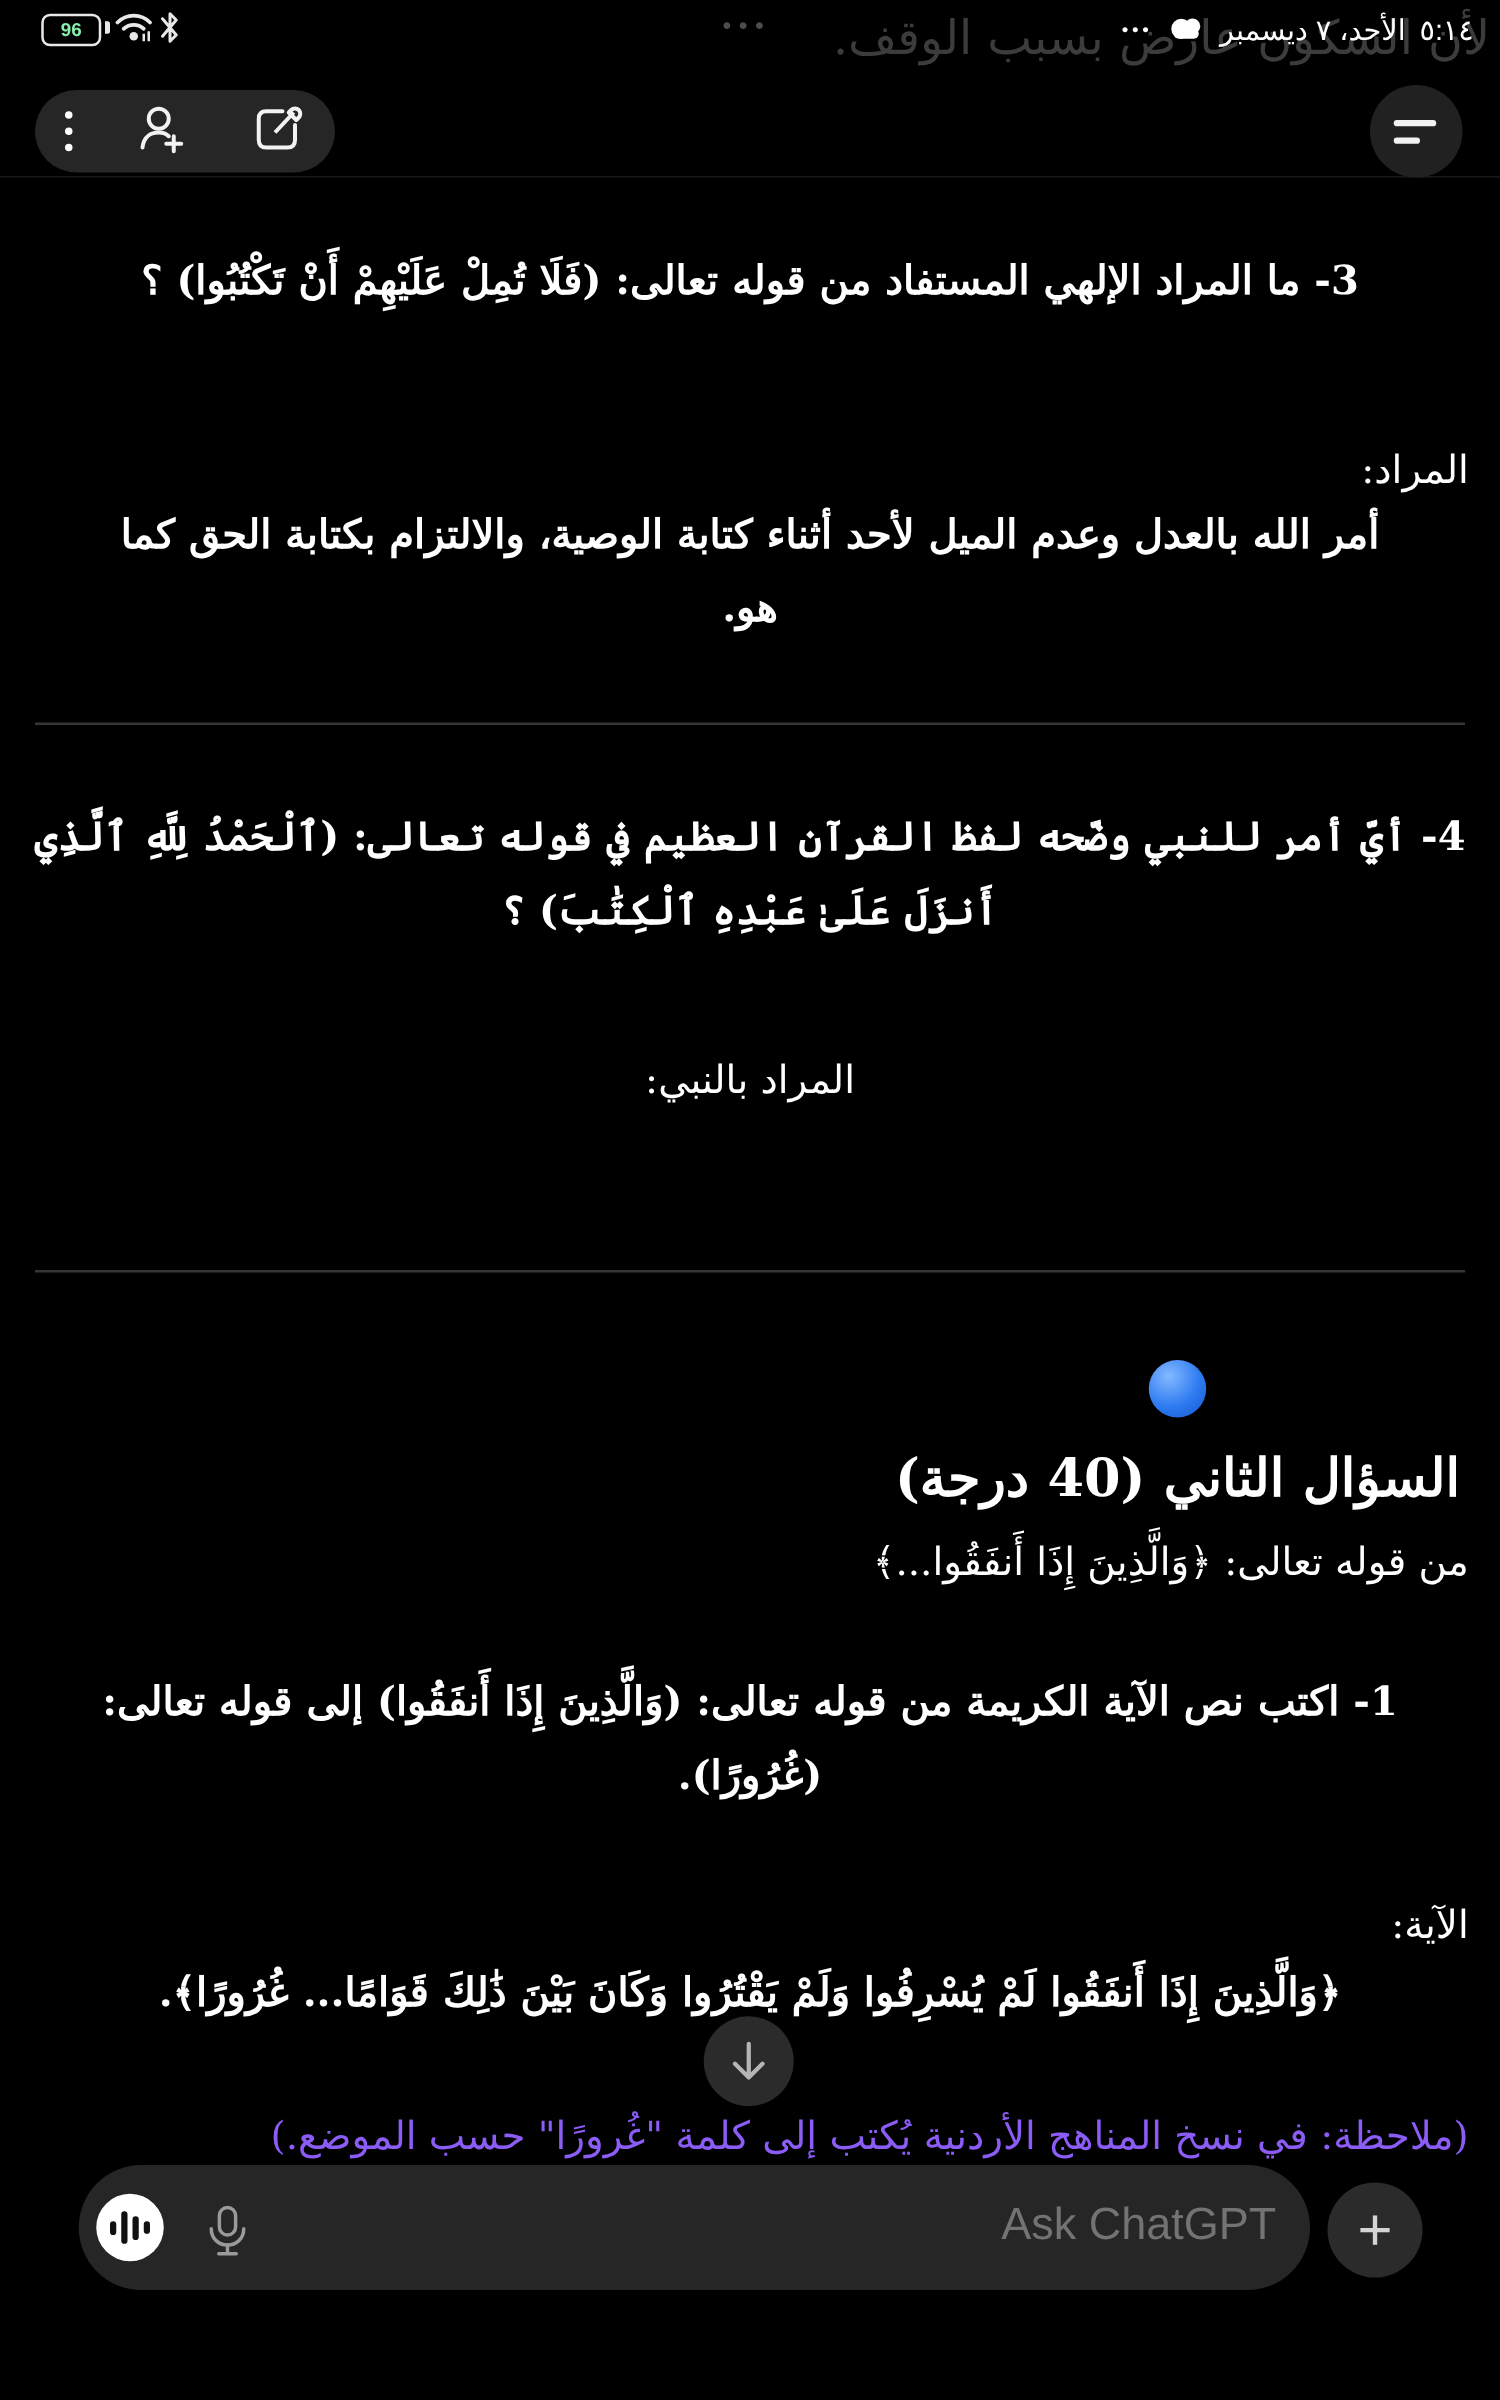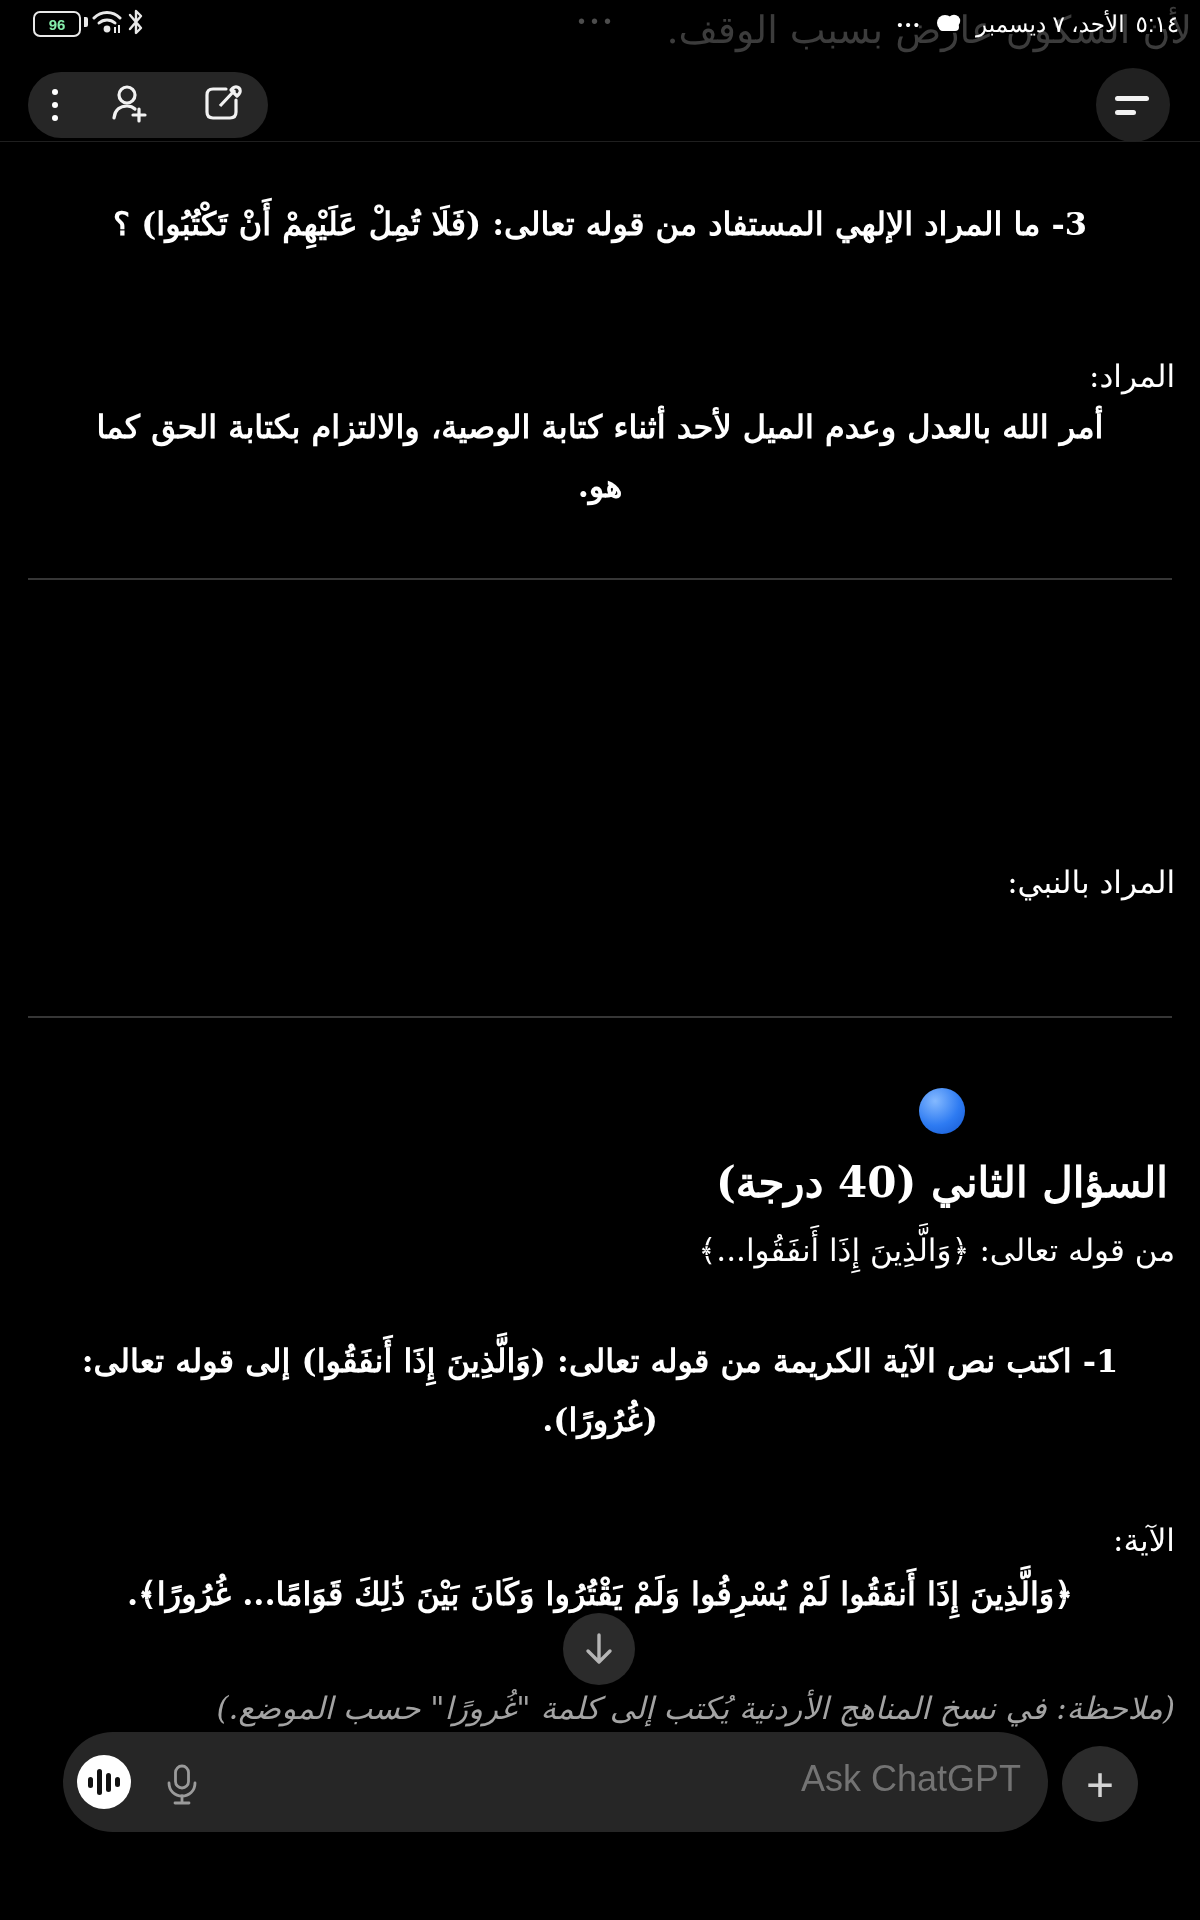--- a/index.html
+++ b/index.html
@@ -34,21 +34,21 @@
   .vdots span{width:6px;height:6px;border-radius:50%;background:#fff;display:block;}
 
   
   .line{left:25px;right:25px;font-size:31px;line-height:1.85;white-space:pre-line;z-index:2;}
   .bold{font-weight:bold;font-size:32px;text-align:center;}
   .divider{left:28px;right:28px;height:2px;background:#363636;z-index:2;}
   #section2-row{right:32px;top:1088px;display:flex;flex-direction:column;align-items:center;gap:20px;z-index:2;}
   #blue-dot{width:46px;height:46px;border-radius:50%;
             background:radial-gradient(circle at 35% 28%,#84b9ff 0%,#2e7bf2 55%,#1356cf 100%);}
   #section2-title{font-size:42px;font-weight:bold;line-height:1.4;}
-  #note-line{left:25px;right:25px;top:1690px;font-size:31px;font-style:italic;color:#a3a3a3;
+  #note-line{left:25px;right:25px;top:1690px;font-size:31px;color:#8b5cf6;
              white-space:nowrap;z-index:2;}
 
   
   #scroll-down{left:563px;top:1613px;width:72px;height:72px;border-radius:50%;background:#2b2b2b;
                display:flex;align-items:center;justify-content:center;z-index:4;}
 
   
   #composer{left:63px;top:1732px;width:985px;height:100px;border-radius:50px;background:#262626;z-index:7;}
   #voice-button{left:77px;top:1755px;width:54px;height:54px;border-radius:50%;background:#fff;z-index:8;
                 display:flex;align-items:center;justify-content:center;gap:4px;}
@@ -138,22 +138,24 @@
 
   <div class="abs ar line bold" style="top:195px;">3- ما المراد الإلهي المستفاد من قوله تعالى: (فَلَا تُمِلْ عَلَيْهِمْ أَنْ تَكْتُبُوا) ؟</div>
 
   <div class="abs ar line" style="top:348px;">المراد:</div>
 
   <div class="abs ar line bold" style="top:398px;">أمر الله بالعدل وعدم الميل لأحد أثناء كتابة الوصية، والالتزام بكتابة الحق كما
 هو.</div>
 
   <div class="abs divider" style="top:578px;"></div>
 
-
-  <div class="abs ar line" style="top:854px;">المراد بالنبي:</div>
+  <div class="abs ar line bold" style="top:640px;">4- أيّ أمر للنبي وضّحه لفظ القرآن العظيم في قوله تعالى: (ٱلْحَمْدُ لِلَّهِ ٱلَّذِي
+أَنزَلَ عَلَىٰ عَبْدِهِ ٱلْكِتَٰبَ) ؟</div>
+
+  <div class="abs ar line" style="top:836px;text-align:center;">المراد بالنبي:</div>
 
 
   <div class="abs divider" style="top:1016px;"></div>
 
   <div id="section2-row" class="abs">
     <span id="blue-dot"></span>
     <span id="section2-title" class="ar">السؤال الثاني (40 درجة)</span>
   </div>
 
   <div class="abs ar line" style="top:1222px;text-align:right;">من قوله تعالى: ﴿وَالَّذِينَ إِذَا أَنفَقُوا...﴾</div>

